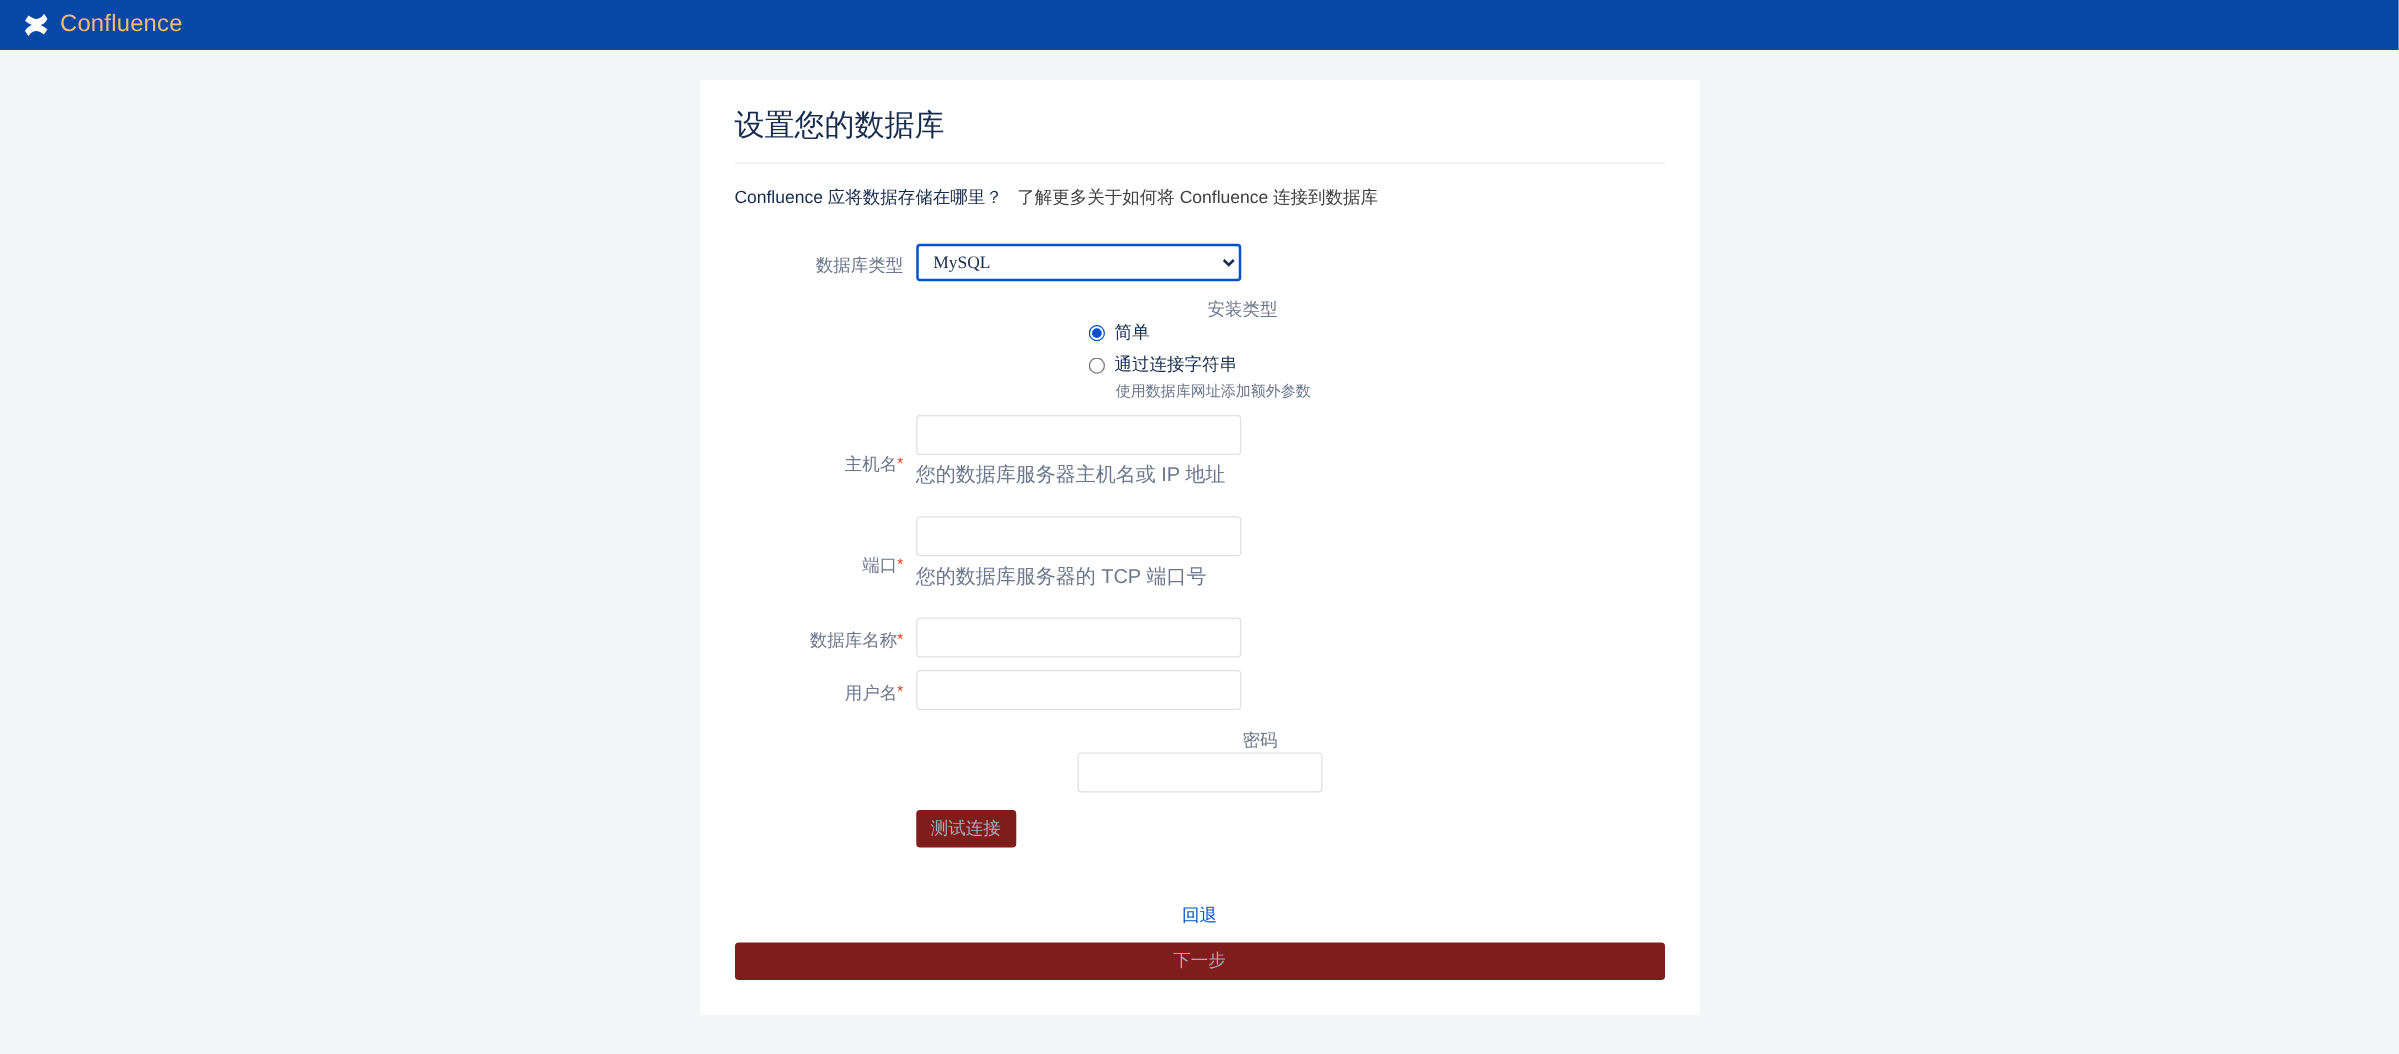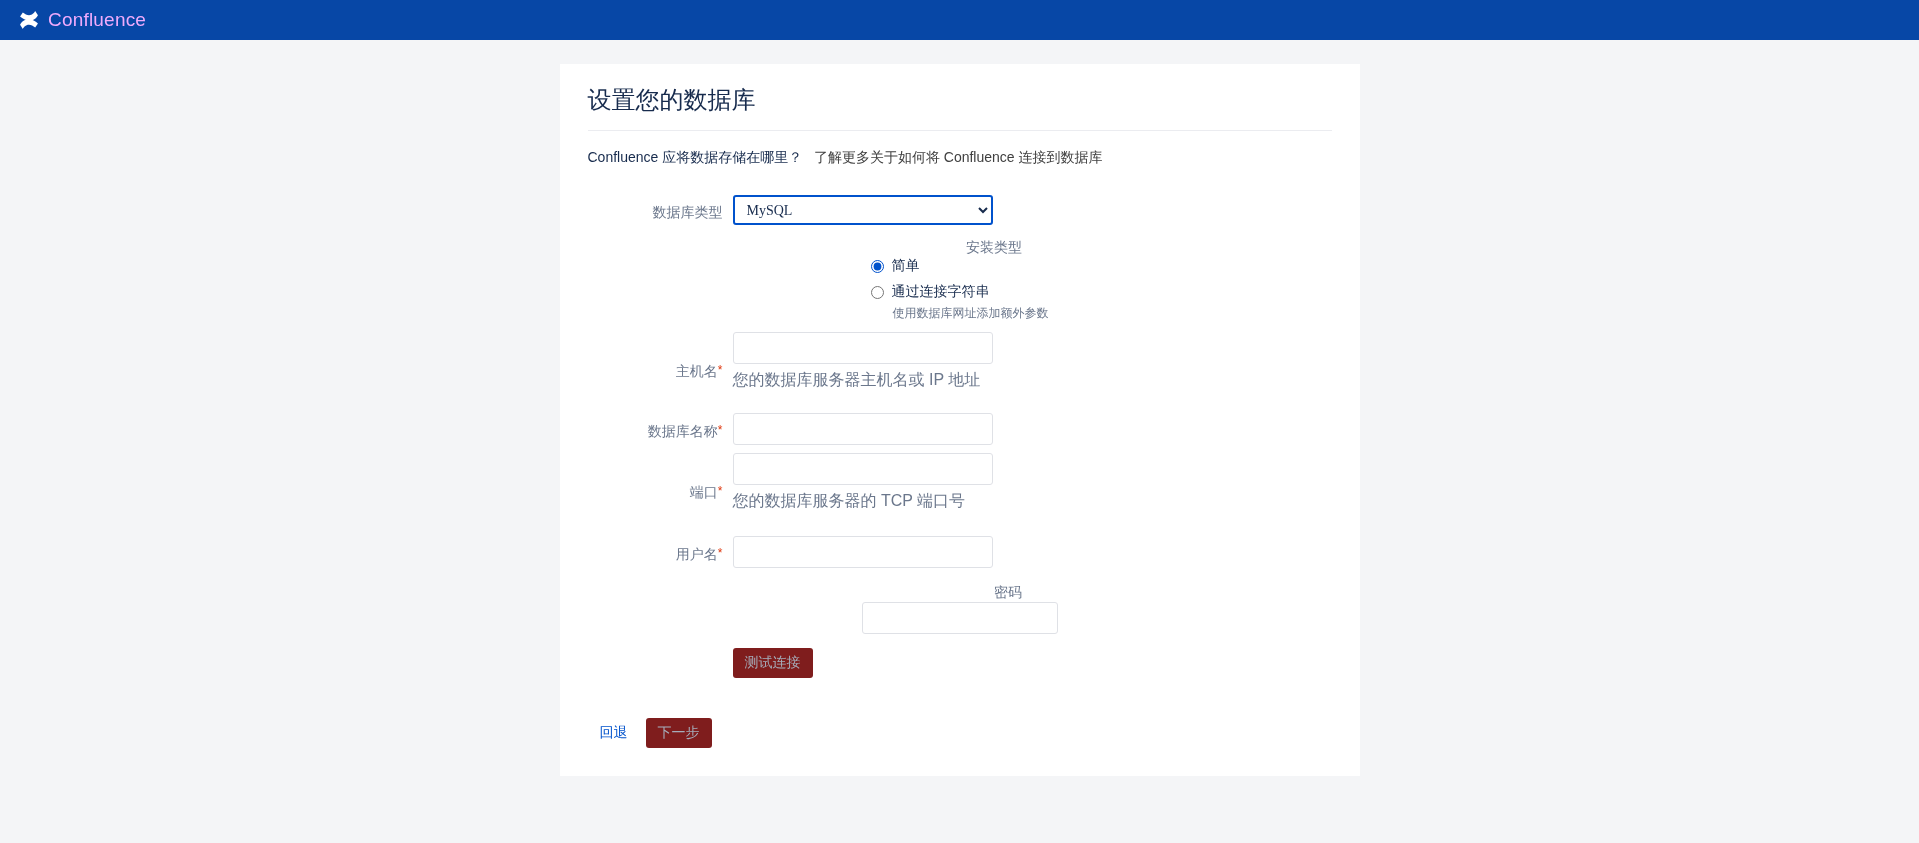--- a/index.html
+++ b/index.html
@@ -2,21 +2,21 @@
 <html><head>
 <meta charset="utf-8">
 <style>
   * { margin:0; padding:0; box-sizing:border-box; }
   body { font-family: -apple-system, BlinkMacSystemFont, "Segoe UI", Arial, "Microsoft YaHei", sans-serif;
          background:#f4f5f7; color:#172b4d; overflow-y:scroll; }
 
   .topbar { background:#0747a6; height:40px; display:flex; align-items:center;
             padding:0 18px; gap:8px; }
   .topbar .logo-icon svg { display:block; }
-  .topbar .brand { color:#f0abfc; font-size:19px; font-weight:400; letter-spacing:.2px; }
+  .topbar .brand { color:#fdba74; font-size:19px; font-weight:400; letter-spacing:.2px; }
 
   .page { display:flex; justify-content:center; padding:24px 0 40px; }
   .card { width:800px; background:#fff; padding:20px 28px 28px; }
 
   .card h1 { font-size:24px; font-weight:500; color:#172b4d;
              padding-bottom:14px; border-bottom:1px solid #ebecf0; }
 
   .lead { margin:18px 0 28px; font-size:14px; color:#172b4d; }
   .lead a { color:#404040; text-decoration:none; }
 
@@ -40,21 +40,21 @@
   .radio-wrap input[type=radio]{ accent-color:#0052cc; }
   .radio-hint { font-size:12px; color:#6b778c; margin-left:22px; margin-top:-4px; }
 
   .btn { display:inline-block; padding:6px 12px; font-size:14px;
          border-radius:3px; border:none; cursor:pointer; }
   .btn-disabled { background:#7f1d1d; color:#a5adba; cursor:not-allowed; }
   .btn-link { background:none; color:#0052cc; padding:6px 12px; }
 
   .test-row { margin:14px 0 40px 145px; }
 
-  .footer { display:flex; gap:6px; }
+  .footer { display:flex; justify-content:flex-end; gap:6px;flex-direction:column; }
 </style>
 </head>
 <body>
 
 <div class="topbar">
   <span class="logo-icon">
     <svg width="22" height="22" viewBox="0 0 32 32" fill="#fff">
       <path d="M3 23c2-4 6-8 13-8 5 0 9 3 13 6l-4 6c-3-2-6-4-9-4-5 0-8 4-9 6z"></path>
       <path d="M29 9c-2 4-6 8-13 8-5 0-9-3-13-6l4-6c3 2 6 4 9 4 5 0 8-4 9-6z"></path>
     </svg>
@@ -101,33 +101,33 @@
         <span>主机名</span><span class="req">*</span>
       </div>
       <div class="val">
         <input type="text" style="">
         <div class="hint">您的数据库服务器主机名或 IP 地址</div>
       </div>
     </div>
 
     <div class="form-row">
       <div class="lbl">
-        <span>数据库名称</span><span class="req">*</span>
-      </div>
-      <div class="val"><input type="text" style=""></div>
-    </div>
-
-    <div class="form-row">
-      <div class="lbl">
         <span>端口</span><span class="req">*</span>
       </div>
       <div class="val">
         <input type="text" style="">
         <div class="hint">您的数据库服务器的 TCP 端口号</div>
       </div>
+    </div>
+
+    <div class="form-row">
+      <div class="lbl">
+        <span>数据库名称</span><span class="req">*</span>
+      </div>
+      <div class="val"><input type="text" style=""></div>
     </div>
 
     <div class="form-row" style="margin-top:10px;">
       <div class="lbl">
         <span>用户名</span><span class="req">*</span>
       </div>
       <div class="val"><input type="text" style=""></div>
     </div>
 
     <div class="form-row" style="margin-top:10px;flex-direction:column;">

